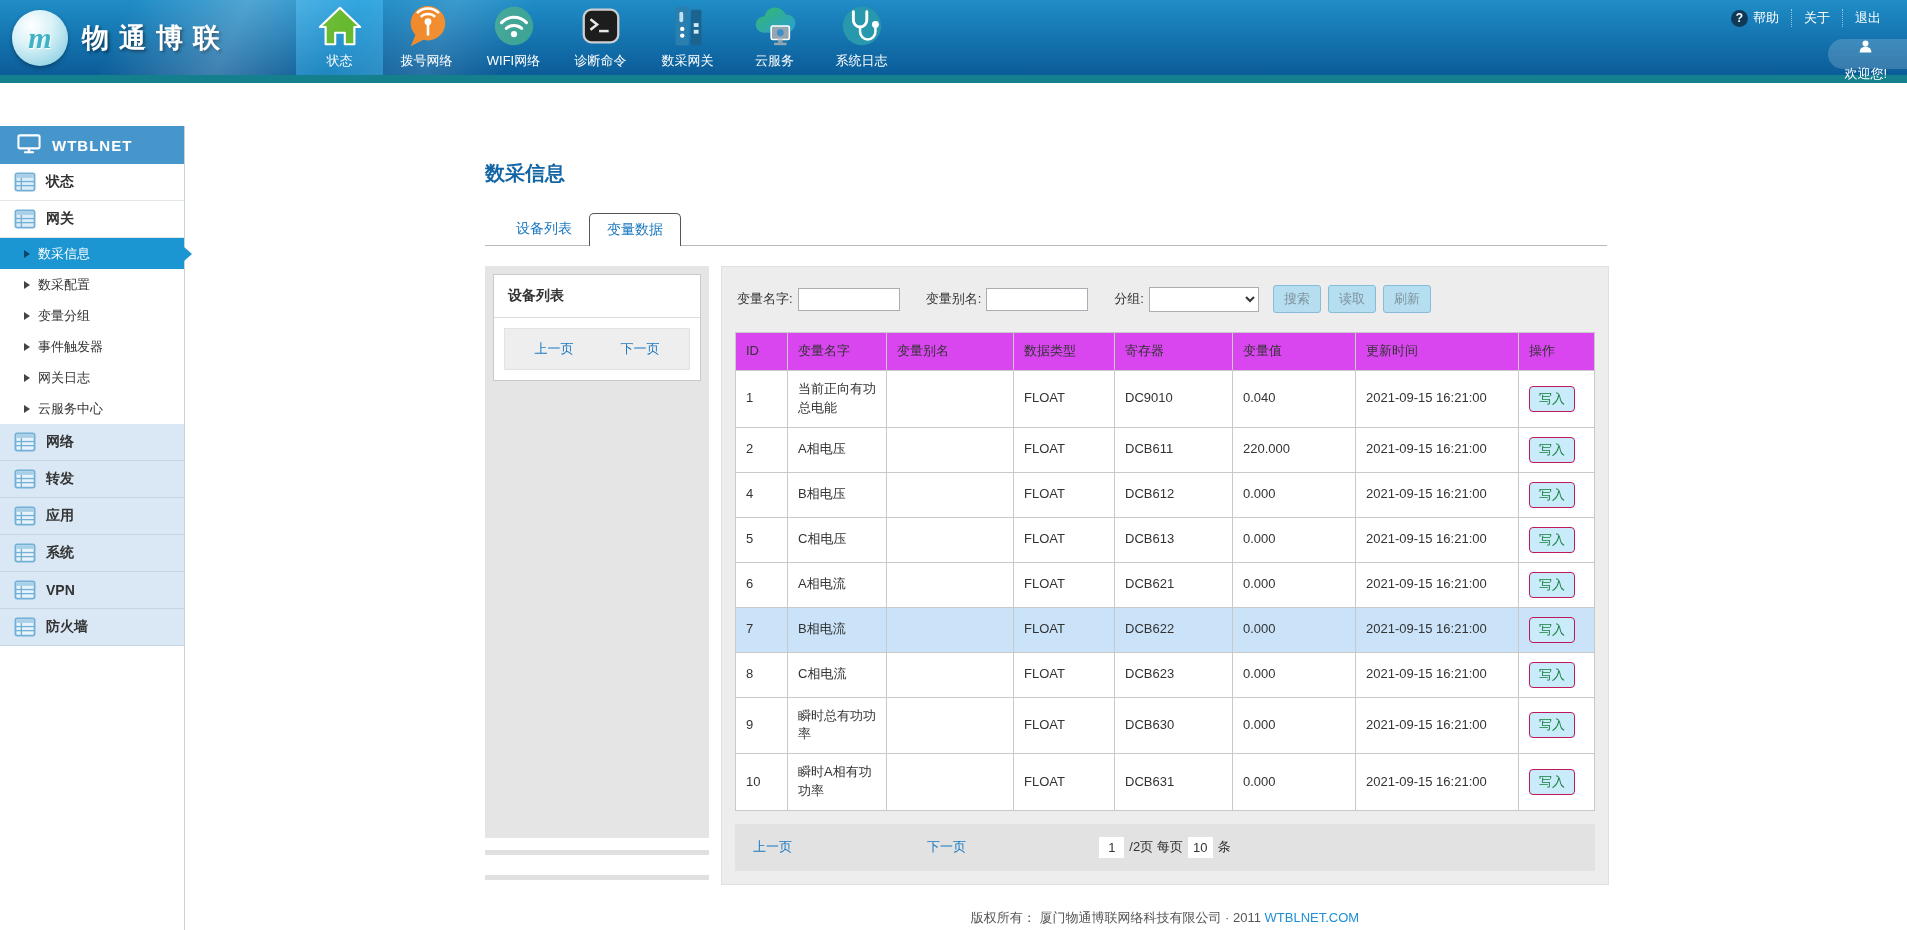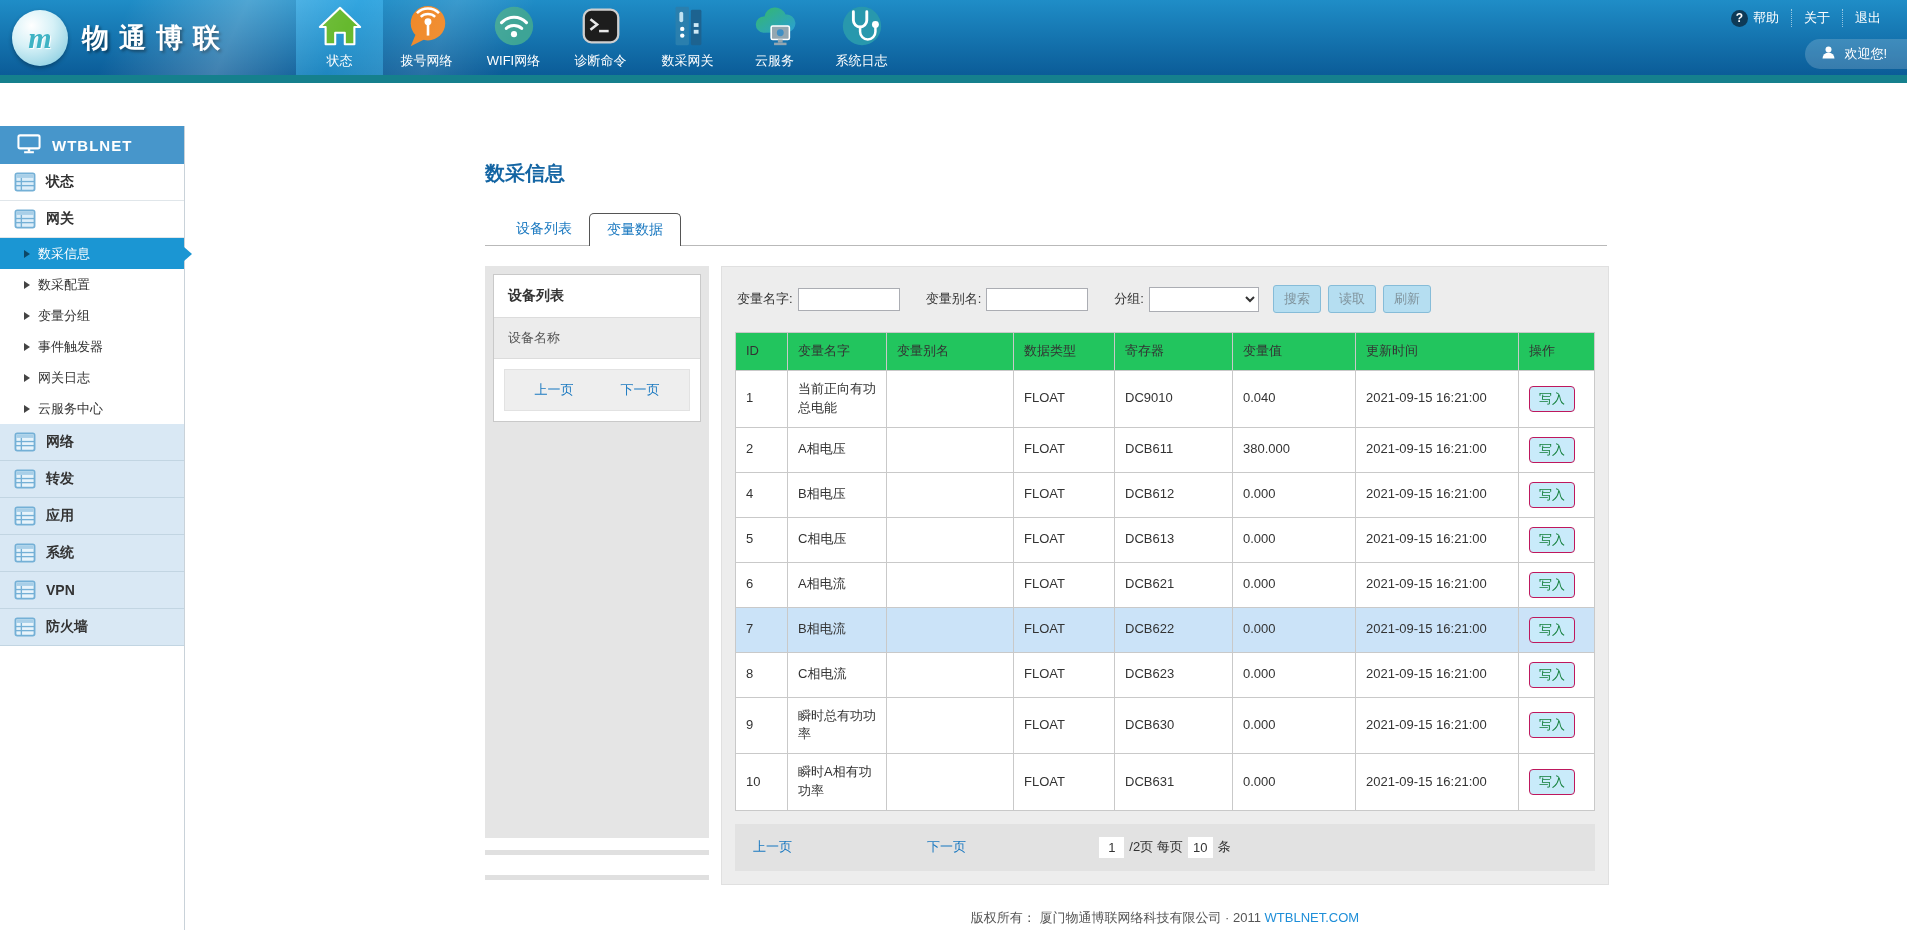--- a/index.html
+++ b/index.html
@@ -26,21 +26,21 @@
   .nav-icon { width:46px; height:46px; margin-bottom:3px; }
   .nav-icon svg { width:100%; height:100%; }
   .nav-label { color:#fff; font-size:13px; white-space:nowrap; }
   .nav-right { position:absolute; top:9px; right:14px; display:flex; align-items:center; color:#fff; font-size:13px; z-index:2; }
   .nav-link { padding:0 12px; display:flex; align-items:center; gap:5px; }
   .nav-link + .nav-link { border-left:1px dotted rgba(255,255,255,.55); }
   .help-circle { width:17px; height:17px; border-radius:50%; background:#0e3a57; color:#fff;
     display:inline-flex; align-items:center; justify-content:center; font-size:12px; font-weight:bold; }
   .welcome-pill { position:absolute; right:0; top:39px; height:30px; background:rgba(255,255,255,.18);
     border-radius:16px 0 0 16px; display:flex; align-items:center; gap:8px; color:#fff; font-size:13px;
-    padding:0 20px 0 16px; z-index:2; }
+    padding:0 20px 0 16px; z-index:2;flex-direction:column; }
   .teal-strip { height:8px; background:#15808d; }
 
   
   .layout { display:flex; height:847px;margin-top:43px; }
 
   
   .sidebar { width:185px; flex:none; background:#fff; border-right:1px solid #c9d2d9; position:relative; }
   .sidebar-header { height:38px; background:#4796cb; color:#fff; display:flex; align-items:center;
     gap:10px; padding-left:16px; font-size:15px; font-weight:bold; letter-spacing:1px; }
   .side-item { height:37px; display:flex; align-items:center; gap:10px; padding-left:14px;
@@ -88,21 +88,21 @@
   .search-row .gap { width:26px; }
   .txt-input { width:102px; height:23px; border:1px solid #abadb3; background:#fff; padding:0 4px; font-size:13px; }
   .grp-select { width:110px; height:25px; border:1px solid #abadb3; background:#fff; font-size:13px; color:#333; }
   .btn { background:#b5def1; border:1px solid #86bcd8; border-radius:3px; color:#7f929b;
     font-size:13px; padding:4px 10px; margin-left:7px; cursor:pointer; }
   .btn.first { margin-left:14px; }
 
   table.data-table { width:100%; border-collapse:collapse; background:#fff; font-size:13px; color:#333; table-layout:fixed; }
   .data-table th, .data-table td { border:1px solid #c9c9c9; padding:9px 10px; text-align:left;
     font-weight:normal; vertical-align:middle; word-break:break-all; line-height:1.45; }
-  .data-table th { background:#22c55e; }
+  .data-table th { background:#d946ef; }
   tr.hl td { background:#cbe3f8; }
   .write-btn { background:#c9ebfa; border:1px solid #be185d; border-radius:4px; color:#15803d;
     font-size:13px; padding:3px 9px; cursor:pointer; }
 
   .table-pager { margin-top:13px; background:#e2e2e2; height:47px; position:relative;
     display:flex; align-items:center; font-size:13px; color:#333; }
   .pager-prev { position:absolute; left:18px; color:#1b79c0; }
   .pager-next { position:absolute; left:192px; color:#1b79c0; }
   .pager-controls { margin:0 auto; display:flex; align-items:center; gap:5px; }
   .pager-input { width:25px; height:21px; border:none; background:#fff; text-align:center; font-size:13px; color:#333; }
@@ -366,21 +366,20 @@
         <div class="tab">设备列表</div>
         <div class="tab active">变量数据</div>
       </div>
 
       <div class="body-cols">
 
         <div class="device-col">
           <div class="device-panel-bg">
             <div class="device-box">
               <div class="device-box-header">设备列表</div>
-              <div class="device-name-header">设备名称</div>
               <div class="device-pager">
                 <a>上一页</a>
                 <a>下一页</a>
               </div>
             </div>
           </div>
           <div class="thin-bar one"></div>
           <div class="thin-bar two"></div>
         </div>
 
@@ -433,21 +432,21 @@
                   <td>0.040</td>
                   <td>2021-09-15 16:21:00</td>
                   <td><button class="write-btn">写入</button></td>
                 </tr>
                 <tr>
                   <td>2</td>
                   <td>A相电压</td>
                   <td></td>
                   <td>FLOAT</td>
                   <td>DCB611</td>
-                  <td>380.000</td>
+                  <td>220.000</td>
                   <td>2021-09-15 16:21:00</td>
                   <td><button class="write-btn">写入</button></td>
                 </tr>
                 <tr>
                   <td>4</td>
                   <td>B相电压</td>
                   <td></td>
                   <td>FLOAT</td>
                   <td>DCB612</td>
                   <td>0.000</td>

